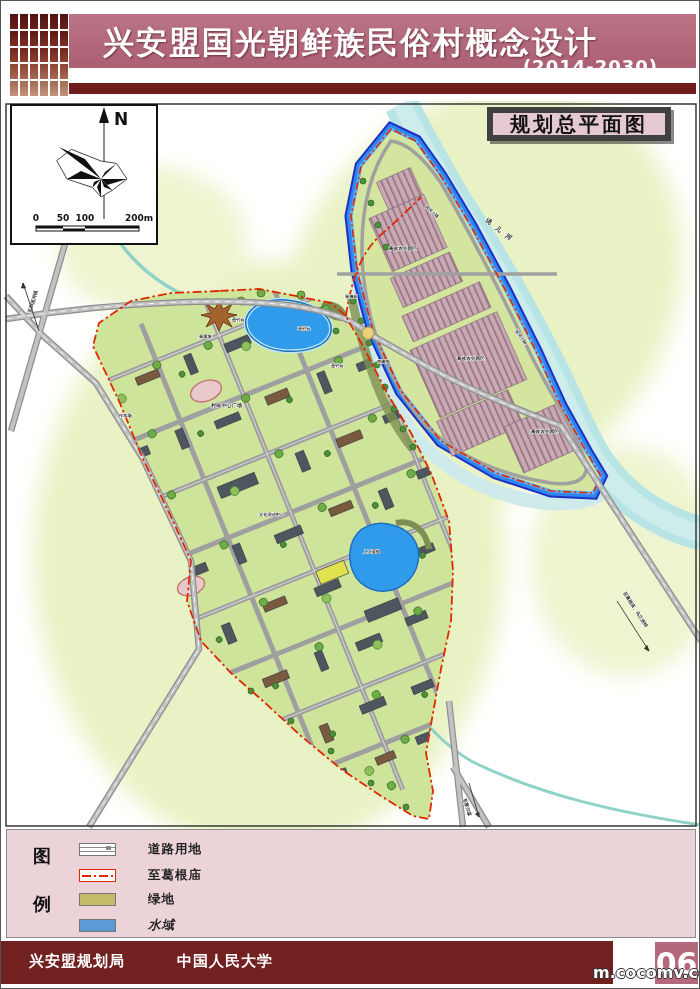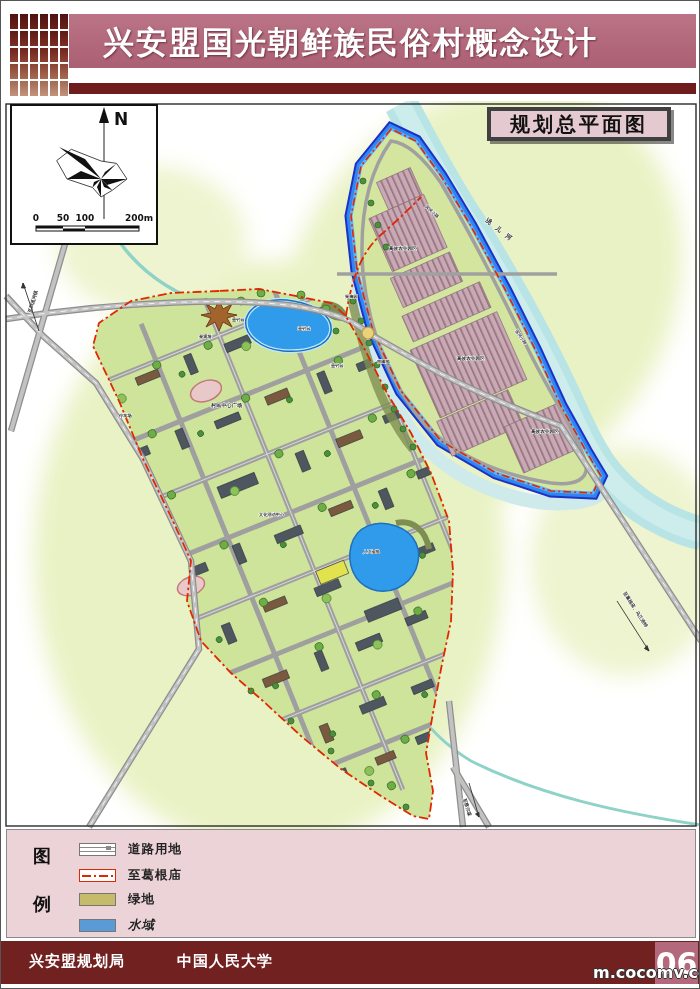--- a/index.html
+++ b/index.html
@@ -21,38 +21,38 @@
     background:linear-gradient(#bb7487,#ab5f72);}
   #main-title{position:absolute;left:34px;top:8px;width:560px;color:#fff;font-size:31px;font-weight:bold;
     letter-spacing:2px;white-space:nowrap;text-shadow:1px 1px 2px rgba(60,10,20,.55);}
   #period{position:absolute;right:38px;top:42px;color:#fff;font-size:18px;font-weight:bold;letter-spacing:1px;}
   #header-strip{position:absolute;left:68px;top:82px;width:627px;height:11px;background:#6e1c1c;}
   
   #map-wrap{position:absolute;left:0;top:0;width:700px;height:989px;}
   .map-label{fill:#333;paint-order:stroke;stroke:#ffffff;stroke-width:.9px;font-weight:bold;}
   
   #plan-title-box{position:absolute;left:486px;top:106px;width:184px;height:34px;
-    background:#e5c9d1;border:4px solid #404040;box-shadow:3px 3px 0 rgba(40,40,40,.55);
+    background:#e5c9d1;border:6px solid #404040;box-shadow:3px 3px 0 rgba(40,40,40,.55);
     display:flex;align-items:center;justify-content:center;}
   #plan-title-box span{font-size:20px;font-weight:bold;color:#111;letter-spacing:3px;white-space:nowrap;}
   
   #legend{position:absolute;left:5px;top:828px;width:690px;height:109px;background:#ebd3d8;
     border:1px solid #8a8a8a;}
   .legend-head{position:absolute;left:26px;font-size:18px;font-weight:bold;color:#111;}
-  .legend-row{position:absolute;left:72px;display:flex;align-items:center;gap:12px;}
+  .legend-row{position:absolute;left:72px;display:flex;align-items:center;gap:32px;}
   .swatch{width:37px;height:13px;border:1px solid #777;background:#fff;position:relative;}
   .swatch-road::before{content:"";position:absolute;left:0;right:0;top:3px;border-top:1px solid #8a8a8a;}
   .swatch-road::after{content:"";position:absolute;left:0;right:0;bottom:3px;border-top:1px solid #8a8a8a;}
   .swatch-road .tick{position:absolute;right:4px;top:2px;width:5px;height:4px;background:#8a8a8a;}
   .swatch-bound{border:1px solid #e02800;}
   .swatch-bound::before{content:"";position:absolute;left:2px;right:2px;top:5px;height:2px;
     background:repeating-linear-gradient(90deg,#e02800 0 9px,transparent 9px 12px,#e02800 12px 14px,transparent 14px 17px);}
   .legend-label{font-size:12.5px;color:#222;font-weight:bold;letter-spacing:1px;}
   
-  #footer{position:absolute;left:0px;top:940px;width:700px;height:43px;background:#722121;padding-left:34px;}
+  #footer{position:absolute;left:0px;top:940px;width:612px;height:43px;background:#722121;padding-left:34px;}
   .footer-org{position:absolute;top:11px;color:#fff;font-size:15px;font-weight:bold;letter-spacing:1px;white-space:nowrap;}
   #page-no-box{position:absolute;left:654px;top:941px;width:43px;height:42px;background:#b4687c;
     display:flex;align-items:center;justify-content:center;color:#ffffff;font-size:30px;font-weight:bold;}
   #bottom-strip{position:absolute;left:0;top:983px;width:700px;height:6px;background:#fff;}
   #watermark{position:absolute;left:592px;top:962px;width:120px;color:#fff;font-size:16px;font-weight:bold;
     text-shadow:-1px 0 #333,1px 0 #333,0 -1px #333,0 1px #333;white-space:nowrap;}
 </style>
 </head>
 <body>
 
@@ -441,20 +441,21 @@
           <div class="logo-cell"></div>
           <div class="logo-cell"></div>
           <div class="logo-cell"></div>
           <div class="logo-cell"></div>
           <div class="logo-cell"></div>
           <div class="logo-cell"></div>
         </div>
     </div>
     <div id="title-band">
       <div id="main-title">兴安盟国光朝鲜族民俗村概念设计</div>
+      <div id="period">(2014-2030)</div>
     </div>
     <div id="header-strip"></div>
   </div>
 
   <div id="plan-title-box">
     <span>规划总平面图</span>
   </div>
 
   <div id="legend">
     <div class="legend-head" style="top:14px;">图</div>

